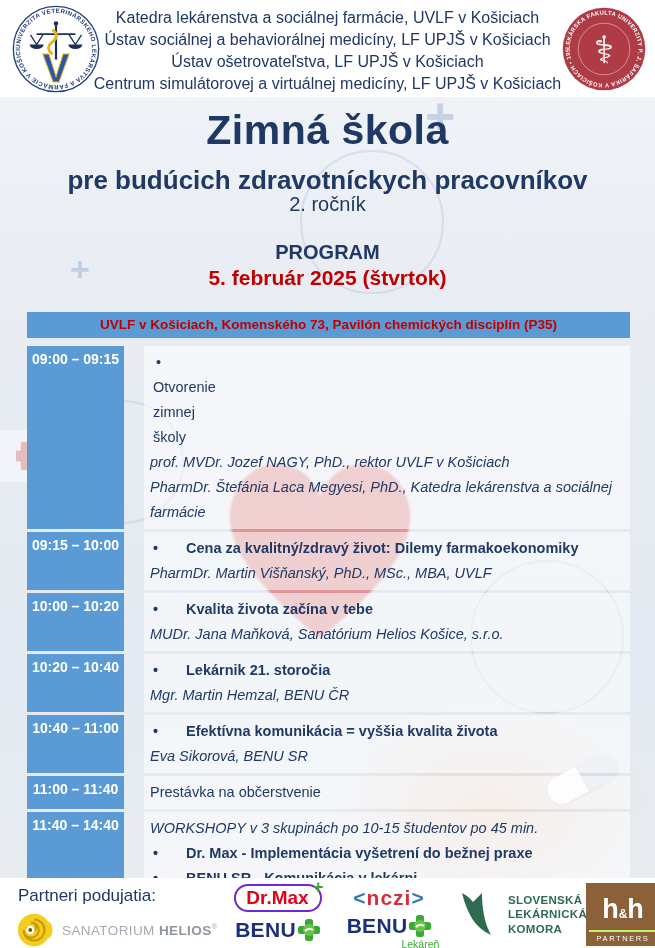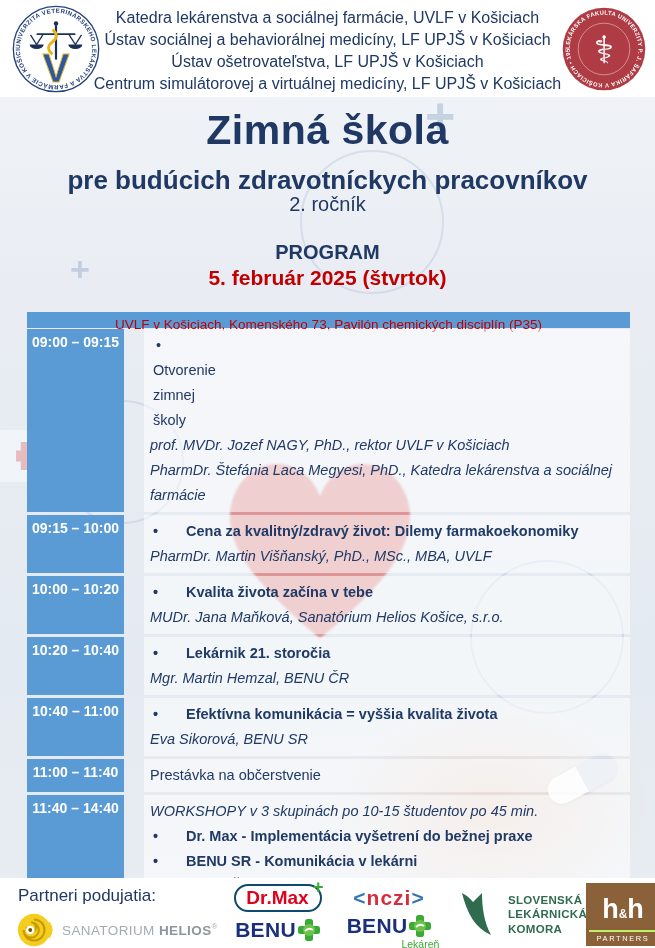--- a/index.html
+++ b/index.html
@@ -34,40 +34,40 @@
   .logo-right{position:absolute;right:8px;top:6px;}
   
   .centerline{position:absolute;left:0;width:100%;text-align:center;color:#1F3864;z-index:1;}
   .title-main{top:107px;font-size:41px;font-weight:700;letter-spacing:.5px;}
   .title-sub{top:165px;font-size:26px;font-weight:700;}
   .title-edition{top:193px;font-size:20px;font-weight:400;}
   .program-heading{top:241px;font-size:20px;font-weight:700;}
   .program-date{top:266px;font-size:21px;font-weight:700;color:#C00000;}
   
   .schedule{position:absolute;top:312px;left:27px;width:603px;z-index:1;}
-  .venue{background:#5B9BD5;color:#C00000;font-weight:400;font-size:13.5px;
-         text-align:center;line-height:26px;height:16px;margin-bottom:1px;}
+  .venue{background:#5B9BD5;color:#C00000;font-weight:700;font-size:13.5px;
+         text-align:center;line-height:26px;height:26px;margin-bottom:8px;}
   .row{display:grid;grid-template-columns:97px 1fr;column-gap:3px;margin-bottom:3px;gap:20px;}
   .time-cell{background:#5B9BD5;color:#fff;font-weight:700;font-size:14px;
              padding-top:5px;text-align:center;}
   .content-cell{background:rgba(255,255,255,.55);padding:4px 6px;color:#203A66;font-size:14.5px;}
   .row:last-child .content-cell{padding-top:9px;padding-bottom:9px;}
   .line{line-height:25px;}
   .line.bullet-bold{font-weight:700;}
   .line.italic{font-style:italic;}
   .bullet{display:inline-block;width:33px;padding-left:3px;font-style:normal;}
   
   .partners{position:absolute;bottom:0;left:0;right:0;height:70px;background:#fff;z-index:2;margin-top:44px;}
   .partners-label{position:absolute;left:18px;top:8px;font-size:17px;color:#1F3864;}
   .helios{position:absolute;left:14px;top:33px;display:flex;align-items:center;gap:6px;}
   .helios-text{font-size:13.5px;color:#A6ABB3;letter-spacing:.4px;}
   .helios-bold{font-weight:700;color:#8F959C;}
   .helios-reg{font-size:8px;vertical-align:super;color:#A6ABB3;}
   .drmax-col{position:absolute;left:230px;top:6px;width:95px;display:flex;flex-direction:column;align-items:center;gap:6px;}
-  .drmax{position:relative;width:84px;height:24px;border:2px solid #0c4a6e;border-radius:16px;
+  .drmax{position:relative;width:84px;height:24px;border:2px solid #6d28d9;border-radius:16px;
          background:#fff;display:flex;align-items:center;justify-content:center;
          font-weight:700;font-size:19px;color:#E2001A;}
   .drmax-plus{position:absolute;top:-9px;right:-4px;color:#3AAA35;font-size:18px;font-weight:700;}
   .benu{display:flex;align-items:center;gap:2px;font-size:21px;font-weight:800;
         color:#1B2F7A;letter-spacing:.3px;}
   .nczi-col{position:absolute;left:333px;top:8px;width:112px;display:flex;flex-direction:column;align-items:center;gap:4px;}
   .nczi{font-size:21px;font-weight:800;letter-spacing:1px;}
   .nczi .bracket{color:#2E75B6;}
   .nczi .letters{color:#D62E3C;}
   .benu-lek{position:relative;}

